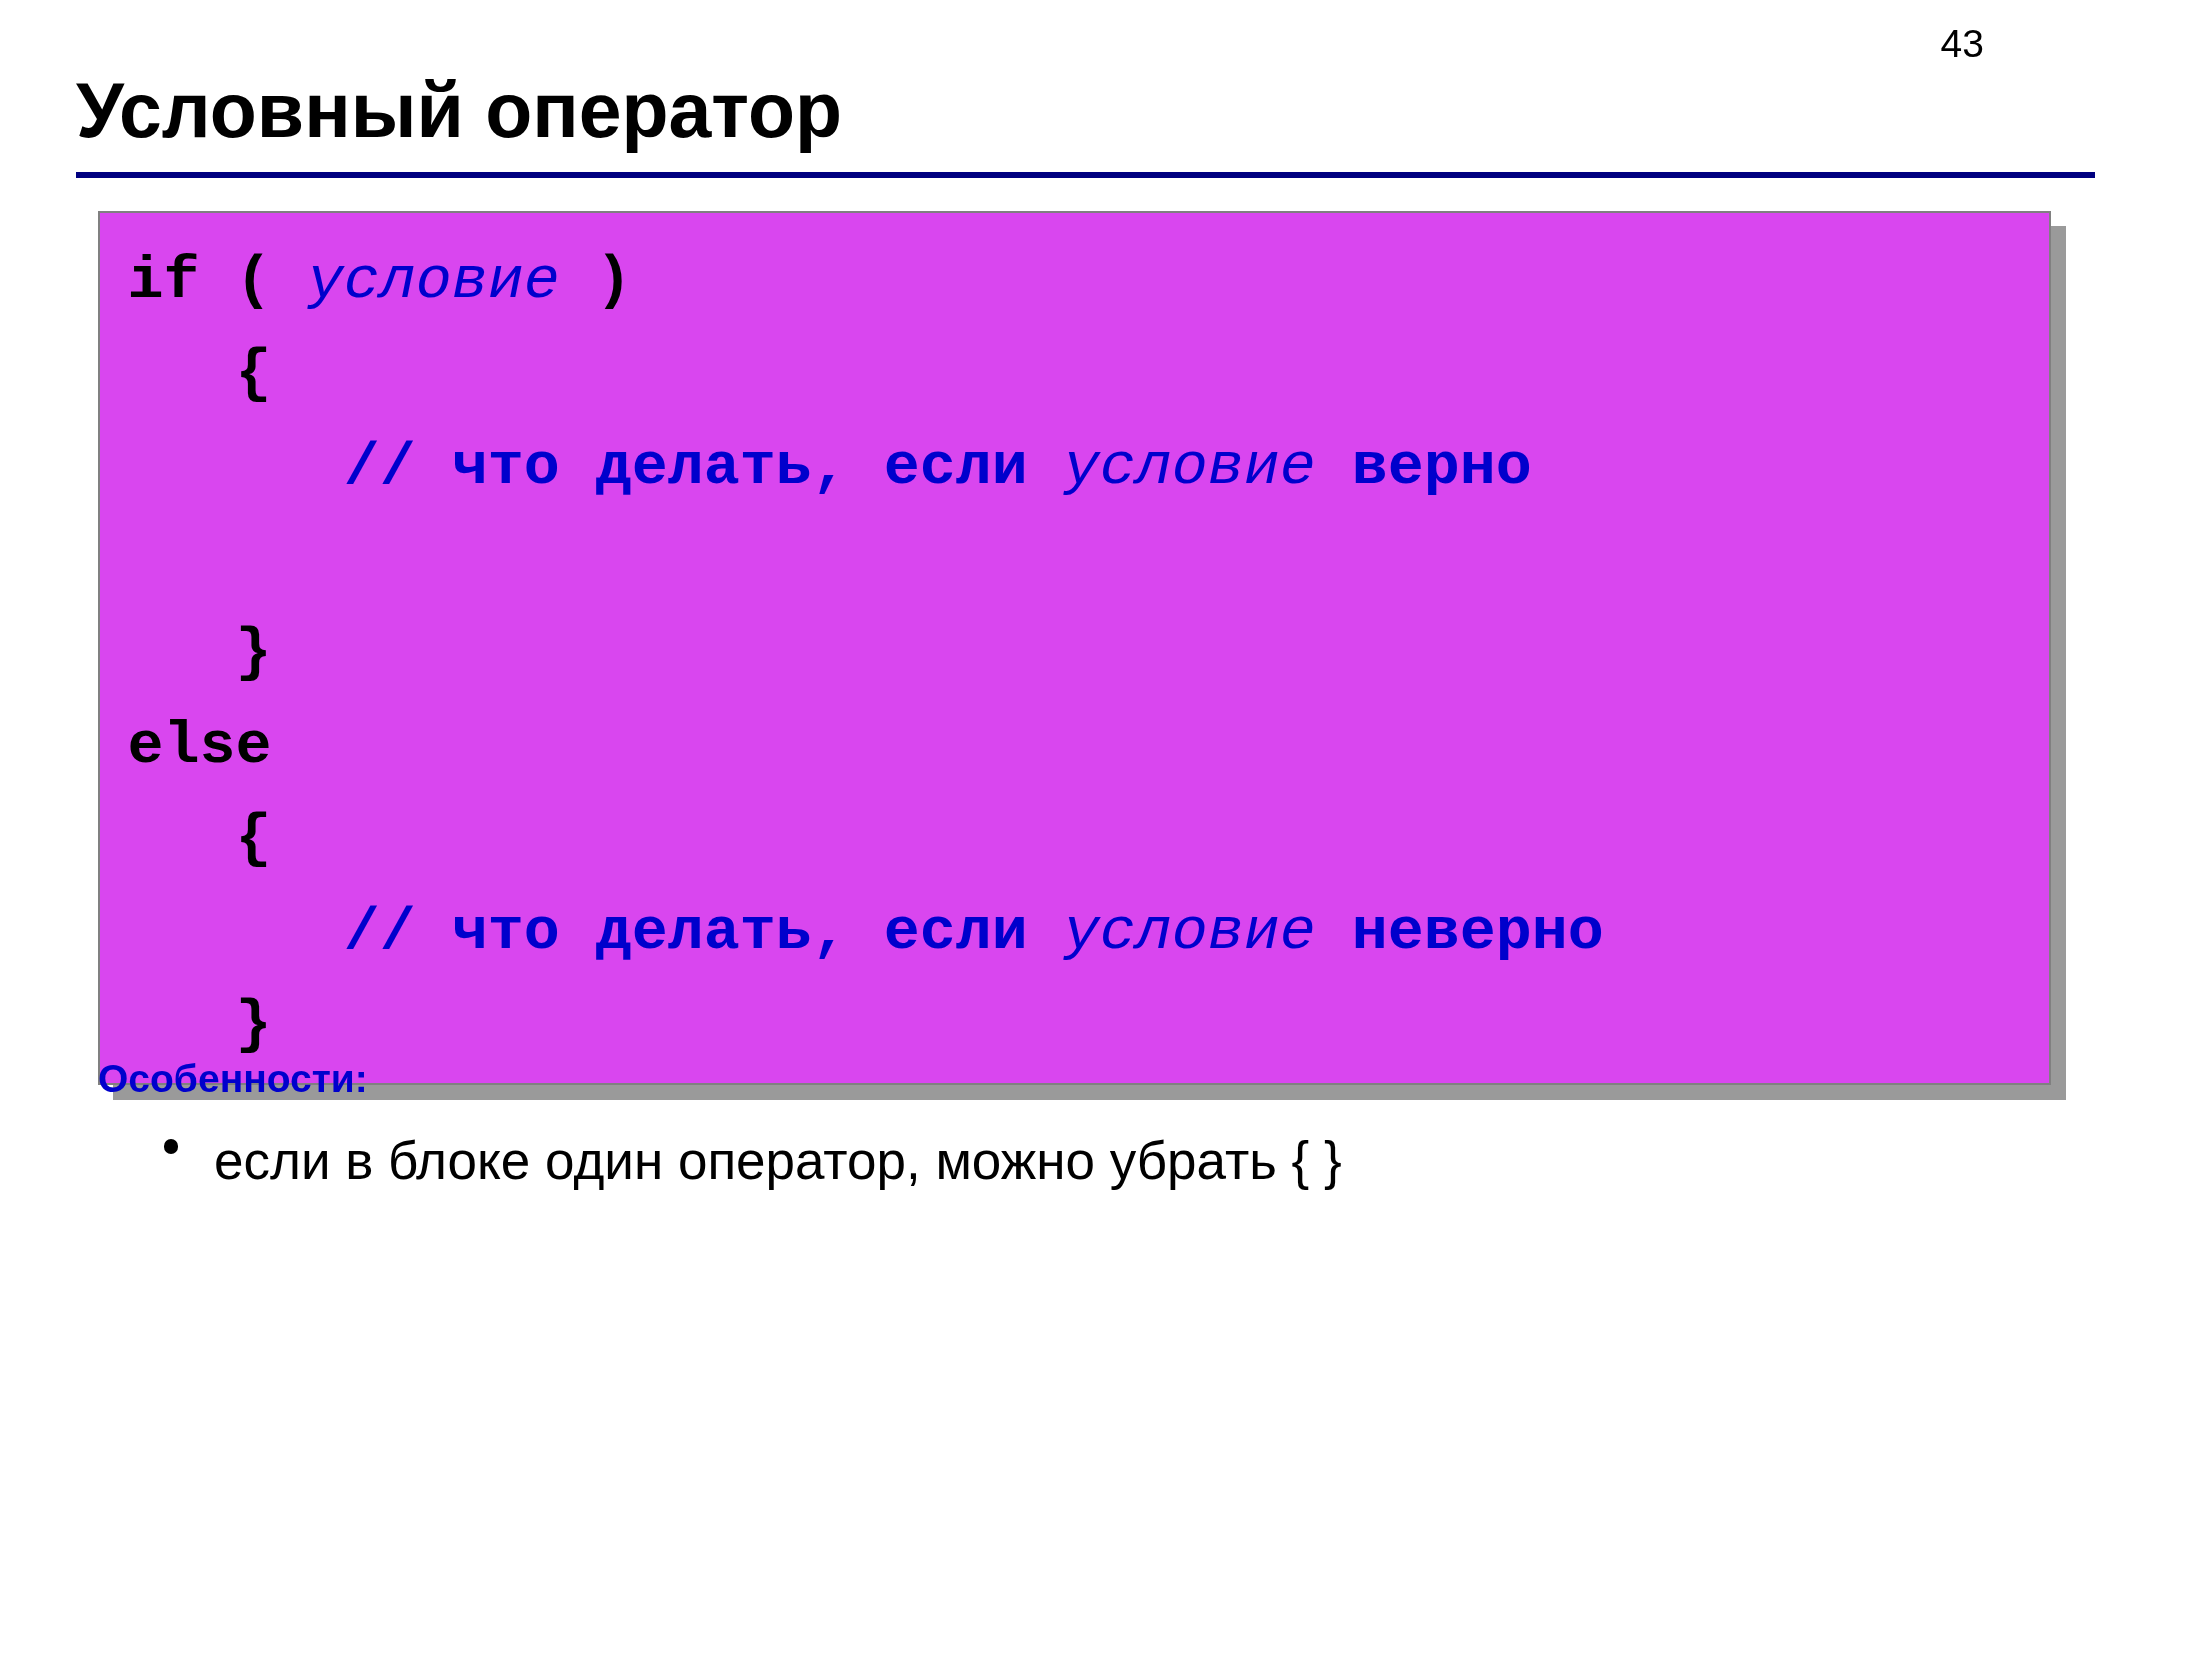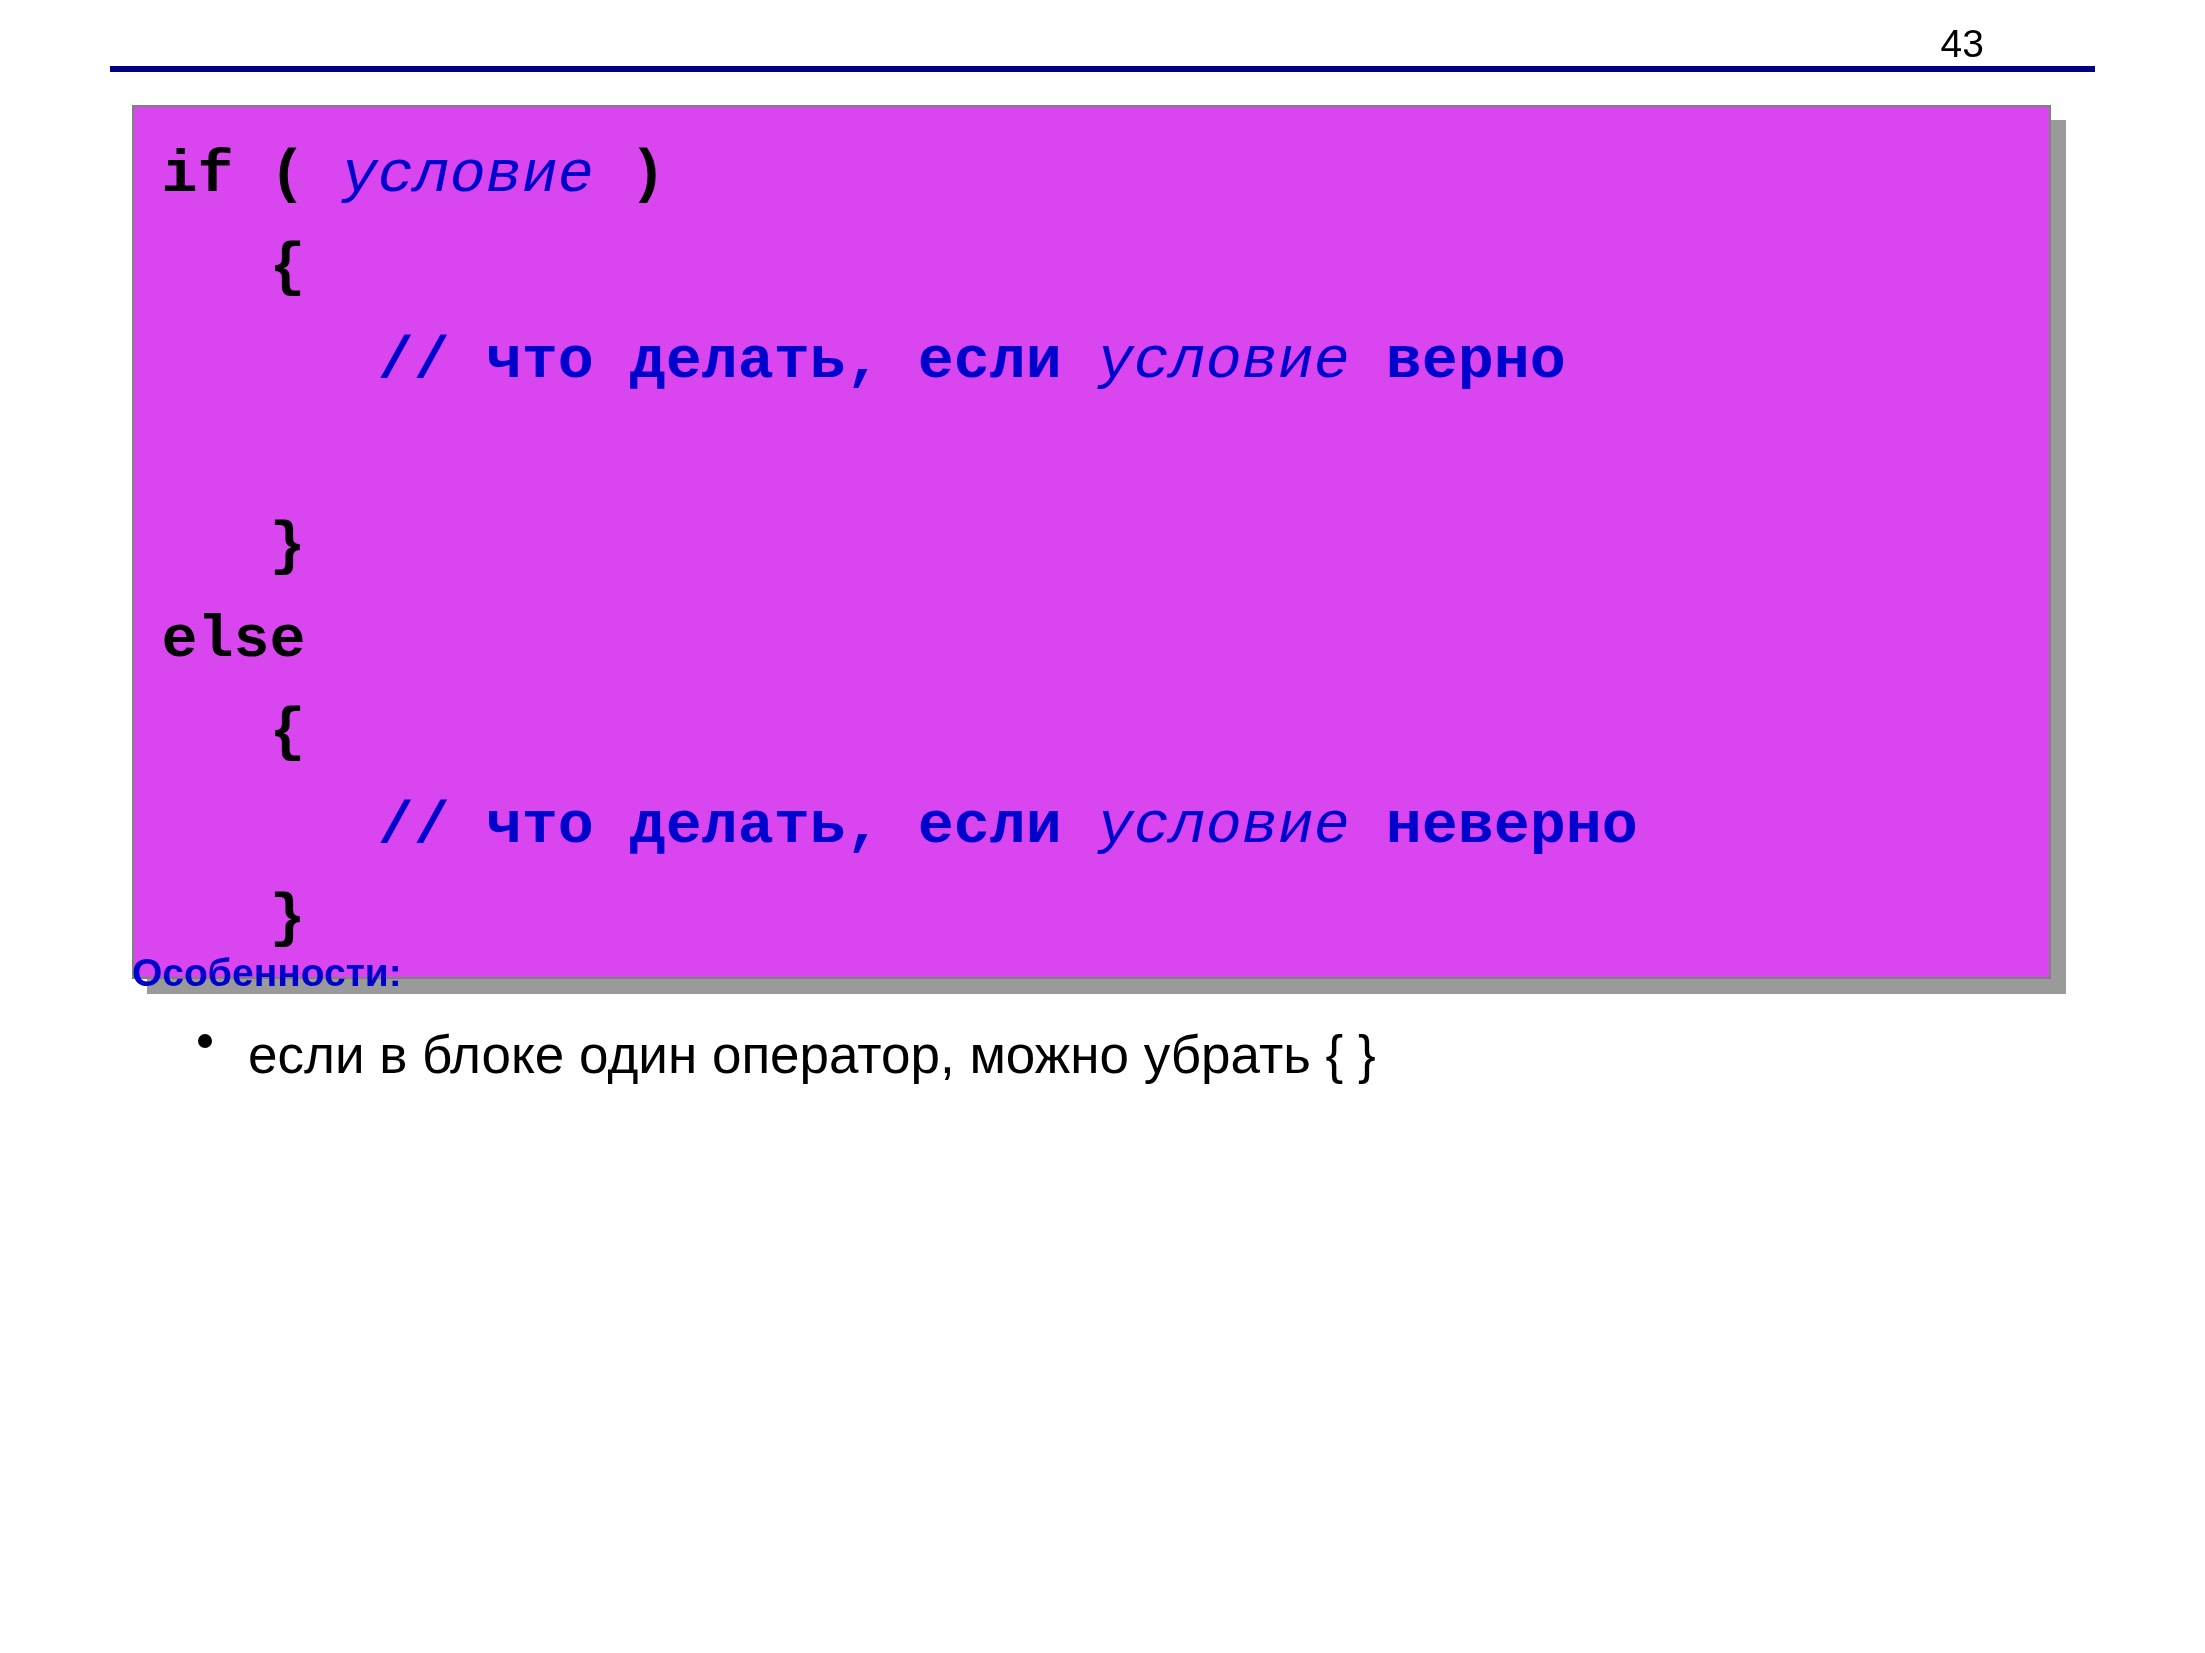--- a/index.html
+++ b/index.html
@@ -8,21 +8,21 @@
     background: #ffffff;
     width: 2205px;
     height: 1654px;
     font-family: Arial, Helvetica, sans-serif;
   }
   .slide {
     position: relative;
     width: 2205px;
     height: 1186px;
     box-sizing: border-box;
-    padding: 66px 110px 0 110px;
+    padding: 66px 110px 0 76px;
   }
   .page-number {
     position: absolute;
     top: 22px;
     right: 221px;
     font-size: 39px;
     color: #000;
   }
   .title {
     font-size: 77px;
@@ -106,20 +106,21 @@
     font-style: italic;
   }
 </style>
 </head>
 <body>
 
 <div class="slide">
 
   <div class="page-number">43</div>
 
+  <h1 class="title">Условный оператор</h1>
   <hr class="hr">
 
   <div class="code-wrap">
     <div class="code-shadow"></div>
     <div class="code-box"><span class="kw">if ( </span><span class="cond">условие</span><span class="kw"> )</span>
 <span class="kw">   {</span>
 <span>      </span><span class="cmt">// что делать, если </span><span class="cmt-it">условие</span><span class="cmt"> верно </span>
 <span></span>
 <span class="kw">   }</span>
 <span class="kw">else</span>

